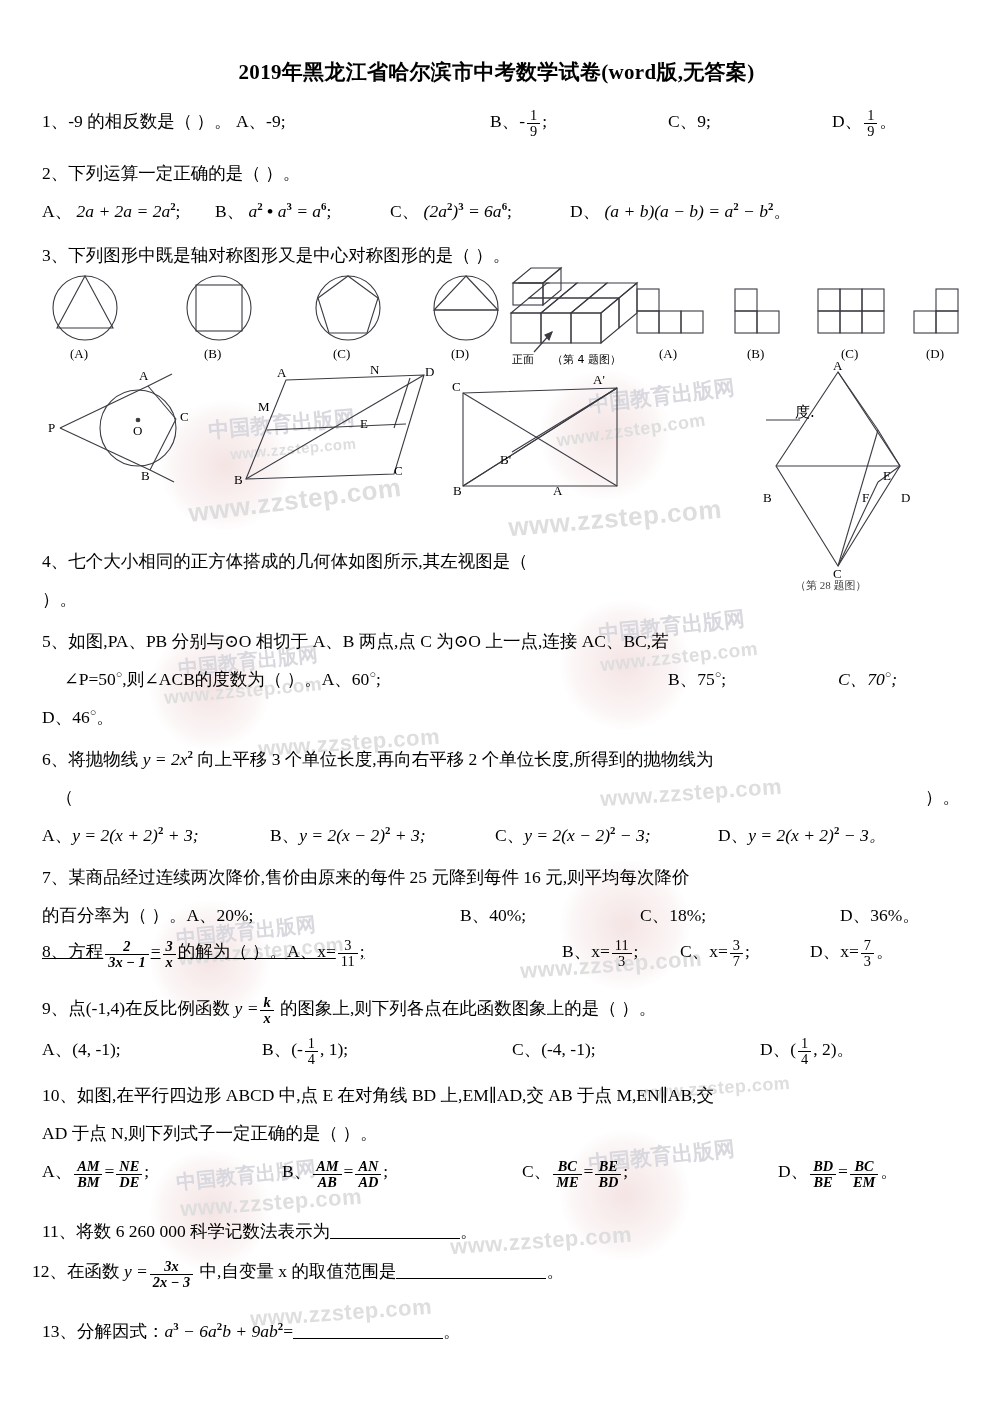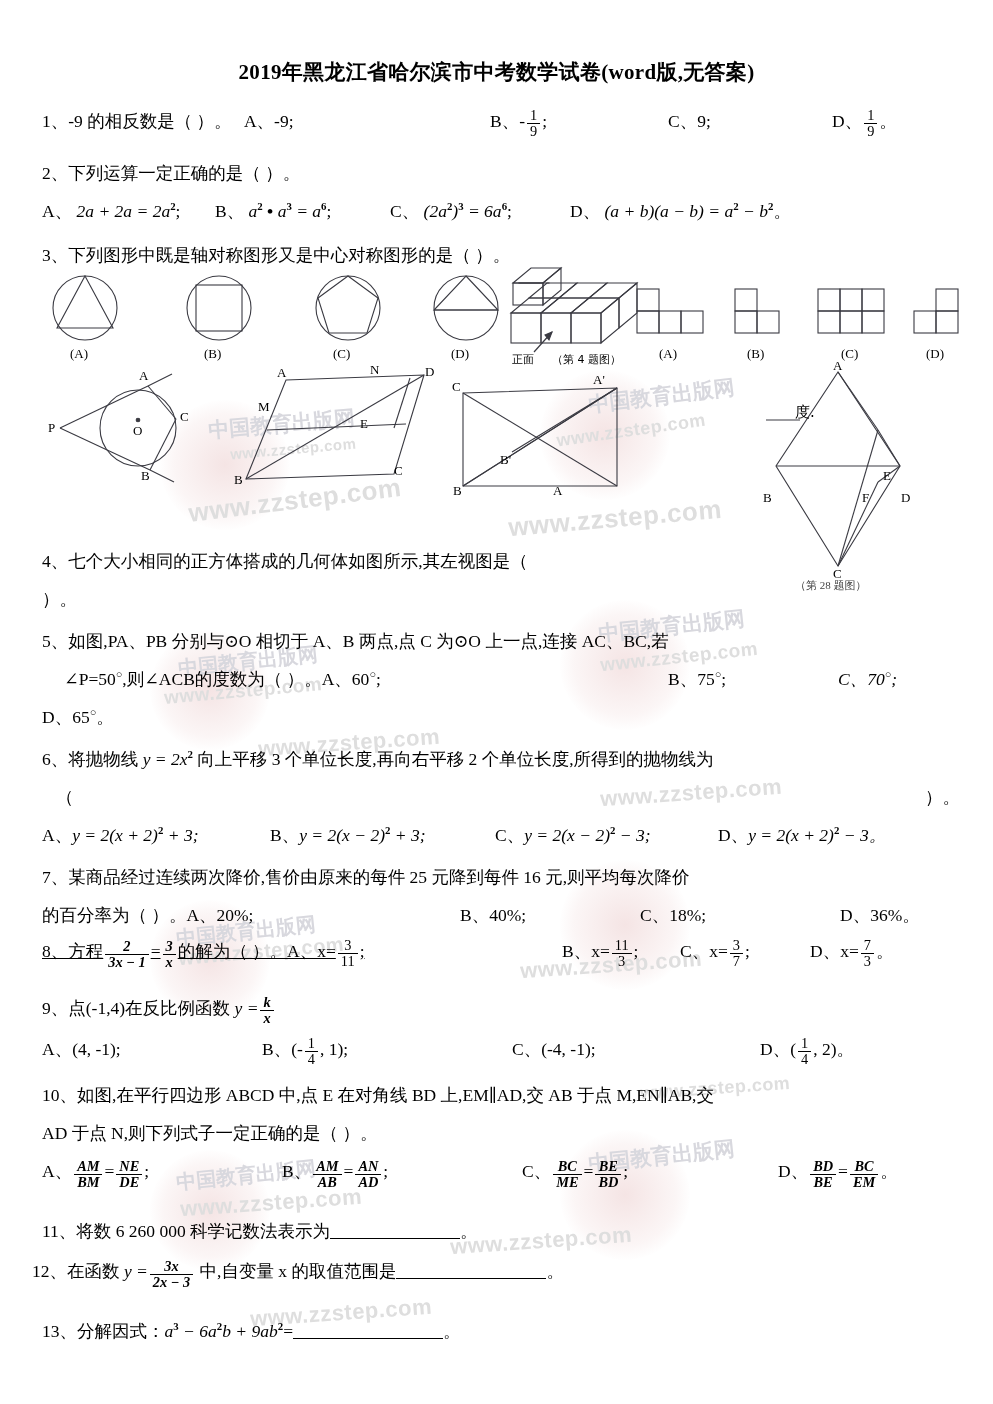--- a/index.html
+++ b/index.html
@@ -260,21 +260,21 @@
   <div class="flabel" style="left:763px;top:490px;">B</div>
   <div class="flabel" style="left:833px;top:566px;">C</div>
   <div class="flabel sm" style="left:795px;top:578px;">（第 28 题图）</div>
 
   <div class="layer">
 
     <div class="title">2019年黑龙江省哈尔滨市中考数学试卷(word版,无答案)</div>
 
     <div class="ln" style="left:42px;top:108px;">
       <span>1、-9 的相反数是（        ）。</span>
-      <span style="margin-left:8px;">A、-9;</span>
+      <span style="">A、-9;</span>
     </div>
     <div class="ln" style="left:490px;top:108px;">
       <span>B、-</span><span class="frac"><span class="nu">1</span><span class="de">9</span></span><span>;</span>
     </div>
     <div class="ln" style="left:668px;top:108px;">C、9;</div>
     <div class="ln" style="left:832px;top:108px;">
       <span>D、</span><span class="frac"><span class="nu">1</span><span class="de">9</span></span><span>。</span>
     </div>
 
     <div class="ln" style="left:42px;top:160px;">2、下列运算一定正确的是（        ）。</div>
@@ -305,21 +305,21 @@
     <div class="ln" style="left:42px;top:666px;margin-left:22px;">
       <span>∠P=50</span><span class="deg">○</span><span>,则∠ACB的度数为（              ）。A、60</span><span class="deg">○</span><span>;</span>
     </div>
     <div class="ln" style="left:668px;top:666px;">
       <span>B、75</span><span class="deg">○</span><span>;</span>
     </div>
     <div class="ln" style="left:838px;top:666px;font-style:italic;">
       <span>C、70</span><span class="deg">○</span><span>;</span>
     </div>
     <div class="ln" style="left:42px;top:704px;">
-      <span>D、65</span><span class="deg">○</span><span>。</span>
+      <span>D、46</span><span class="deg">○</span><span>。</span>
     </div>
 
     <div class="ln" style="left:42px;top:746px;">
       <span>6、将抛物线 </span><span class="mi">y = 2x</span><sup class="mb">2</sup><span> 向上平移 3 个单位长度,再向右平移 2 个单位长度,所得到的抛物线为</span>
     </div>
     <div class="ln" style="left:56px;top:784px;">（</div>
     <div class="ln" style="left:925px;top:784px;">）。</div>
 
     <div class="ln" style="left:42px;top:822px;">
       <span>A、</span><span class="mi">y = 2(x + 2)</span><sup class="mb">2</sup><span class="mi"> + 3;</span>
@@ -347,21 +347,21 @@
       <span>B、x=</span><span class="frac"><span class="nu">11</span><span class="de">3</span></span><span>;</span>
     </div>
     <div class="ln" style="left:680px;top:938px;">
       <span>C、x=</span><span class="frac"><span class="nu">3</span><span class="de">7</span></span><span>;</span>
     </div>
     <div class="ln" style="left:810px;top:938px;">
       <span>D、x=</span><span class="frac"><span class="nu">7</span><span class="de">3</span></span><span>。</span>
     </div>
 
     <div class="ln" style="left:42px;top:995px;">
-      <span>9、点(-1,4)在反比例函数 </span><span class="mi">y =</span><span class="frac it"><span class="nu">k</span><span class="de">x</span></span>
+      <span>9、点(-1,4)在反比例函数 </span><span class="mi">y =</span><span class="frac it"><span class="nu">k</span><span class="de">x</span></span><span> 的图象上,则下列各点在此函数图象上的是（        ）。</span>
     </div>
     <div class="ln" style="left:42px;top:1036px;">A、(4, -1);</div>
     <div class="ln" style="left:262px;top:1036px;">
       <span>B、(-</span><span class="frac"><span class="nu">1</span><span class="de">4</span></span><span>, 1);</span>
     </div>
     <div class="ln" style="left:512px;top:1036px;">C、(-4, -1);</div>
     <div class="ln" style="left:760px;top:1036px;">
       <span>D、(</span><span class="frac"><span class="nu">1</span><span class="de">4</span></span><span>, 2)。</span>
     </div>
 

